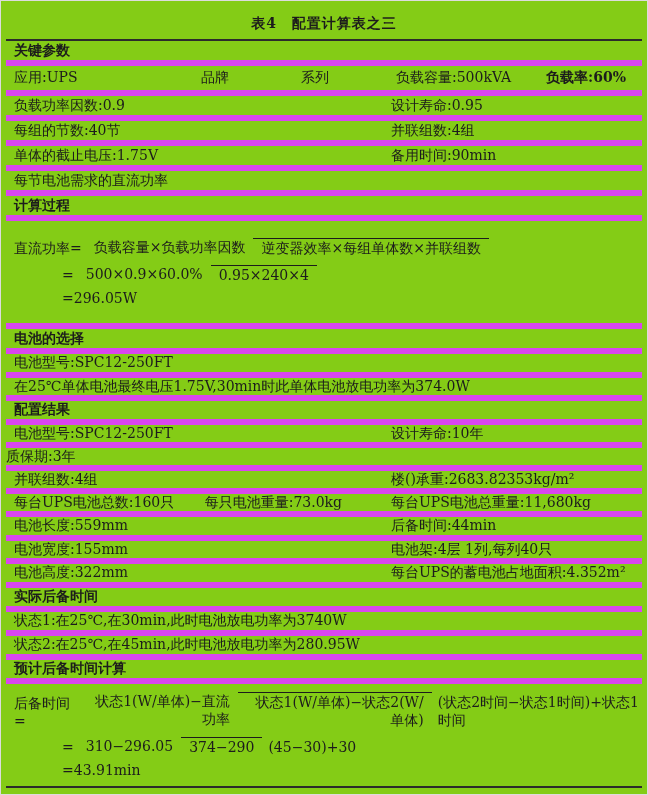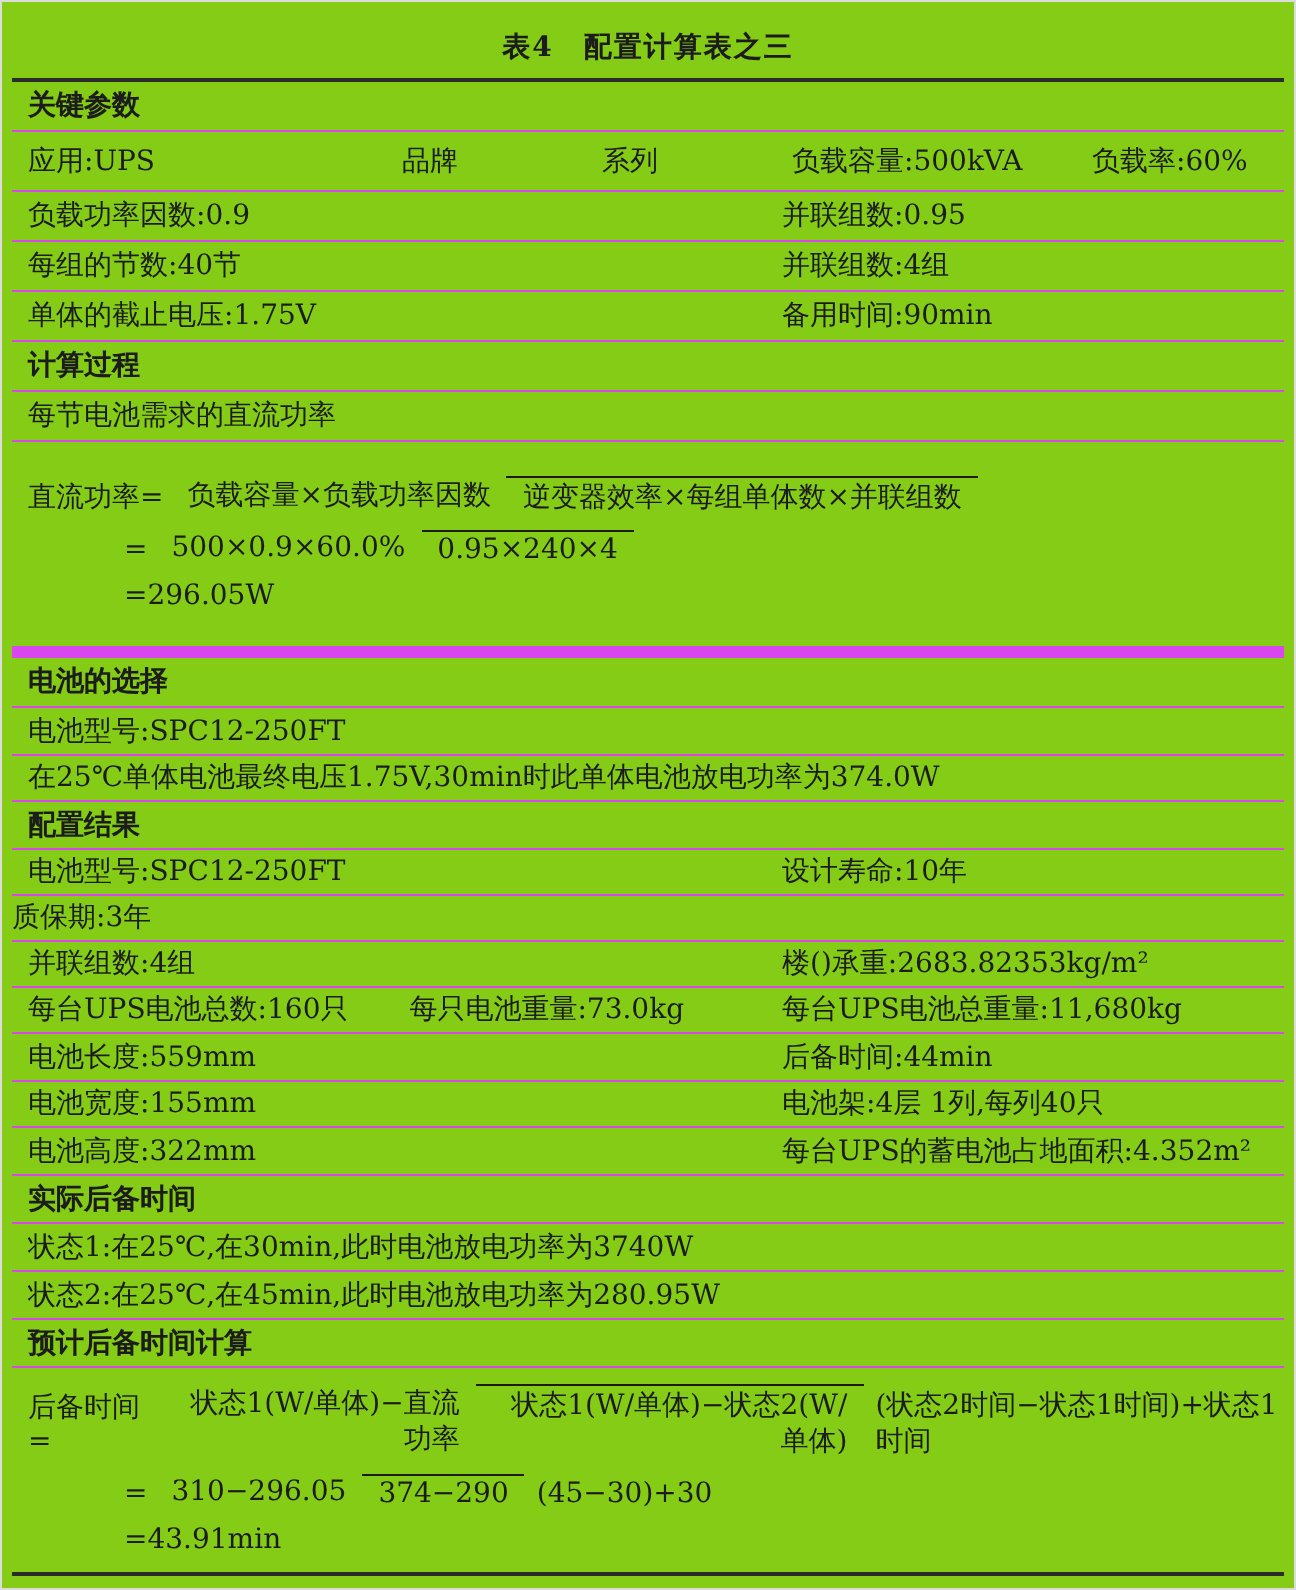--- a/index.html
+++ b/index.html
@@ -15,29 +15,29 @@
     background:#84cc16;
     padding:8px 5px 0 5px;
   }
   .title-row {
     height:32px; display:flex; align-items:center; justify-content:center;
     font-weight:bold; letter-spacing:1px;
     border-bottom:2px solid #2b2b2b;
   }
   .row {
     display:flex; align-items:center;
-    border-bottom:1px solid #d946ef;
+    border-bottom:6px solid #d946ef;
   }
   .sec  { font-weight:bold; }
   .h25 { height:25px; } .h30 { height:30px; } .h24 { height:24px; } .h23 { height:23px; }
   .pl { padding-left:8px; }
   .cl { width:385px; flex-shrink:0; padding-left:8px; }
   .cr { flex:1; }
   .c1 { width:195px; padding-left:8px; } .c2 { width:100px; } .c3 { width:95px; }
-  .c4 { width:150px; } .c5 { flex:1; }
+  .c4 { width:150px; } .c5 { flex:1;font-weight:bold; }
   .gap2 { margin-left:26px; }
   .formula-block {
     border-bottom:6px solid #d946ef;
     padding-left:8px;
     display:flex; flex-direction:column; justify-content:center; gap:6px;
   }
   .fb1 { height:108px; }
   .fb2 { height:104px; border-bottom:2px solid #2b2b2b; }
   .fline { display:flex; align-items:center; }
   .frac { display:inline-flex; flex-direction:row; text-align:right; margin:0 4px; }
@@ -60,39 +60,39 @@
   <div class="row h30">
     <span class="c1">应用:UPS</span>
     <span class="c2">品牌</span>
     <span class="c3">系列</span>
     <span class="c4">负载容量:500kVA</span>
     <span class="c5">负载率:60%</span>
   </div>
 
   <div class="row h25">
     <span class="cl">负载功率因数:0.9</span>
-    <span class="cr">并联组数:0.95</span>
+    <span class="cr">设计寿命:0.95</span>
   </div>
 
   <div class="row h25">
     <span class="cl">每组的节数:40节</span>
     <span class="cr">并联组数:4组</span>
   </div>
 
   <div class="row h25">
     <span class="cl">单体的截止电压:1.75V</span>
     <span class="cr">备用时间:90min</span>
   </div>
 
+  <div class="row h25">
+    <span class="pl">每节电池需求的直流功率</span>
+  </div>
+
   <div class="row h25 sec">
     <span class="pl">计算过程</span>
-  </div>
-
-  <div class="row h25">
-    <span class="pl">每节电池需求的直流功率</span>
   </div>
 
   <div class="formula-block fb1">
     <div class="fline">
       <span>直流功率=</span>
       <span class="frac">
         <span class="num">负载容量×负载功率因数</span>
         <span class="den">逆变器效率×每组单体数×并联组数</span>
       </span>
     </div>

